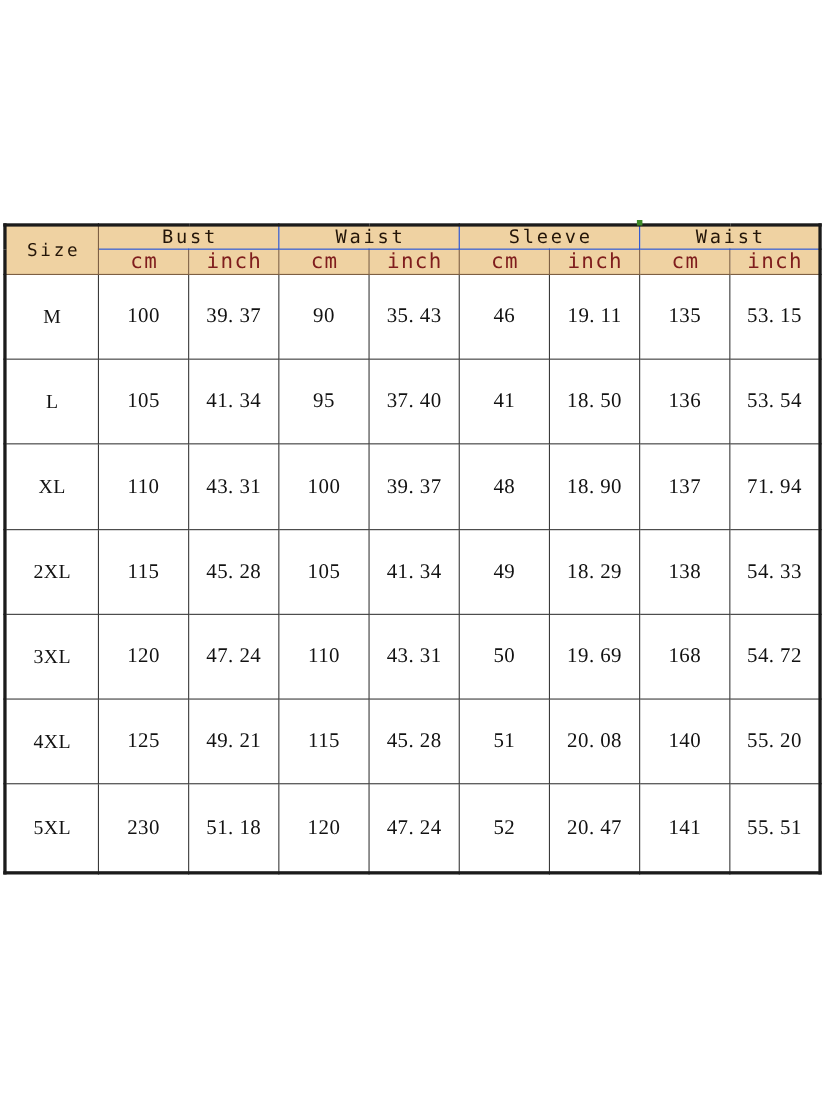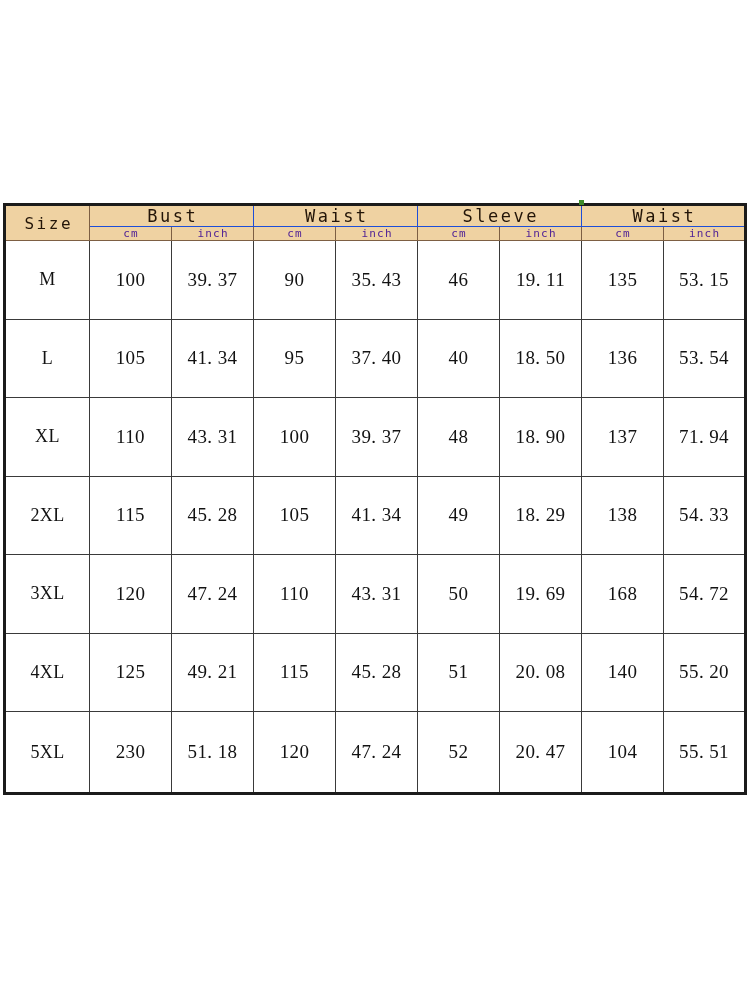--- a/index.html
+++ b/index.html
@@ -57,23 +57,23 @@
     border: 1px solid #7d5f43;
     color: #231508;
     font-family: "DejaVu Sans Mono", "Liberation Mono", monospace;
     font-size: 16px;
     letter-spacing: 2.5px;
     text-indent: 2.5px;
   }
   .hdr-unit {
     background: #efd2a2;
     border: 1px solid #7d5f43;
-    color: #4c1d95;
+    color: #7f1d1d;
     font-family: "DejaVu Sans Mono", "Liberation Mono", monospace;
-    font-size: 11px;
+    font-size: 19px;
     font-weight: bold;
     letter-spacing: 1.2px;
     text-indent: 1.2px;
   }
 
   
   .body-row td {
     background: #ffffff;
     border: 1px solid #3a3a3a;
     color: #121212;
@@ -147,21 +147,21 @@
           <td>19. 11</td>
           <td>135</td>
           <td>53. 15</td>
         </tr>
         <tr class="body-row">
           <td class="size-label">L</td>
           <td>105</td>
           <td>41. 34</td>
           <td>95</td>
           <td>37. 40</td>
-          <td>40</td>
+          <td>41</td>
           <td>18. 50</td>
           <td>136</td>
           <td>53. 54</td>
         </tr>
         <tr class="body-row">
           <td class="size-label">XL</td>
           <td>110</td>
           <td>43. 31</td>
           <td>100</td>
           <td>39. 37</td>
@@ -204,20 +204,20 @@
           <td>55. 20</td>
         </tr>
         <tr class="body-row">
           <td class="size-label">5XL</td>
           <td>230</td>
           <td>51. 18</td>
           <td>120</td>
           <td>47. 24</td>
           <td>52</td>
           <td>20. 47</td>
-          <td>104</td>
+          <td>141</td>
           <td>55. 51</td>
         </tr>
       </tbody>
   </table>
 </div>
 
 <div id="green-speck"></div>
 
 </body></html>

